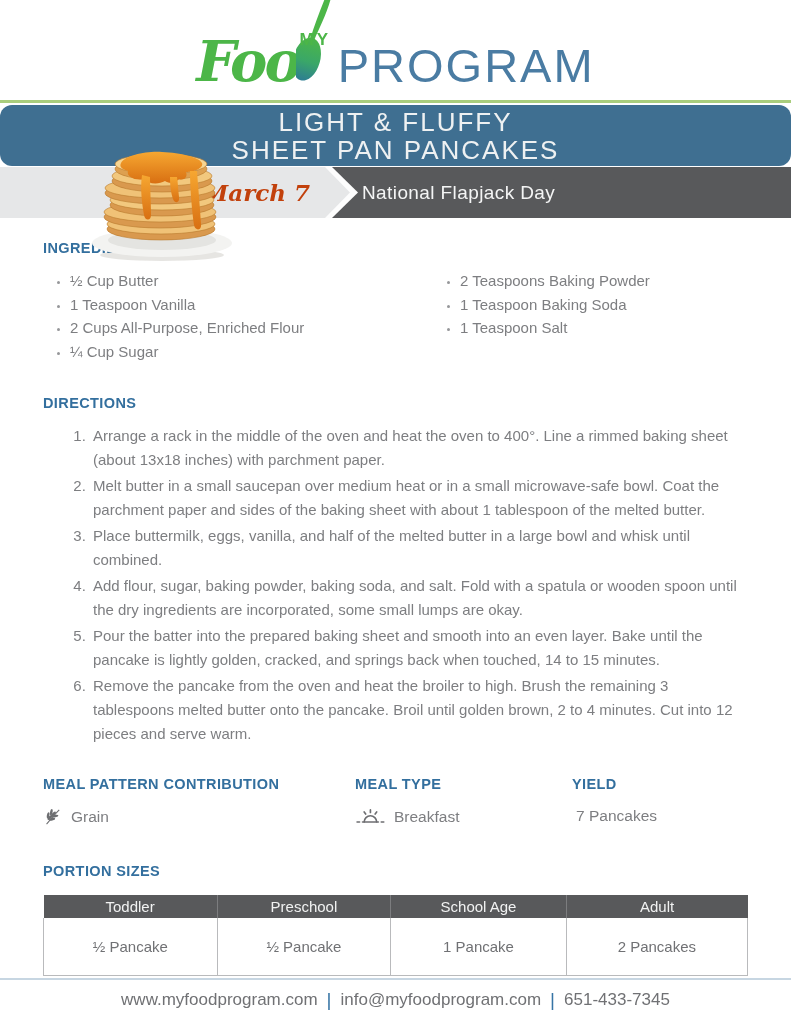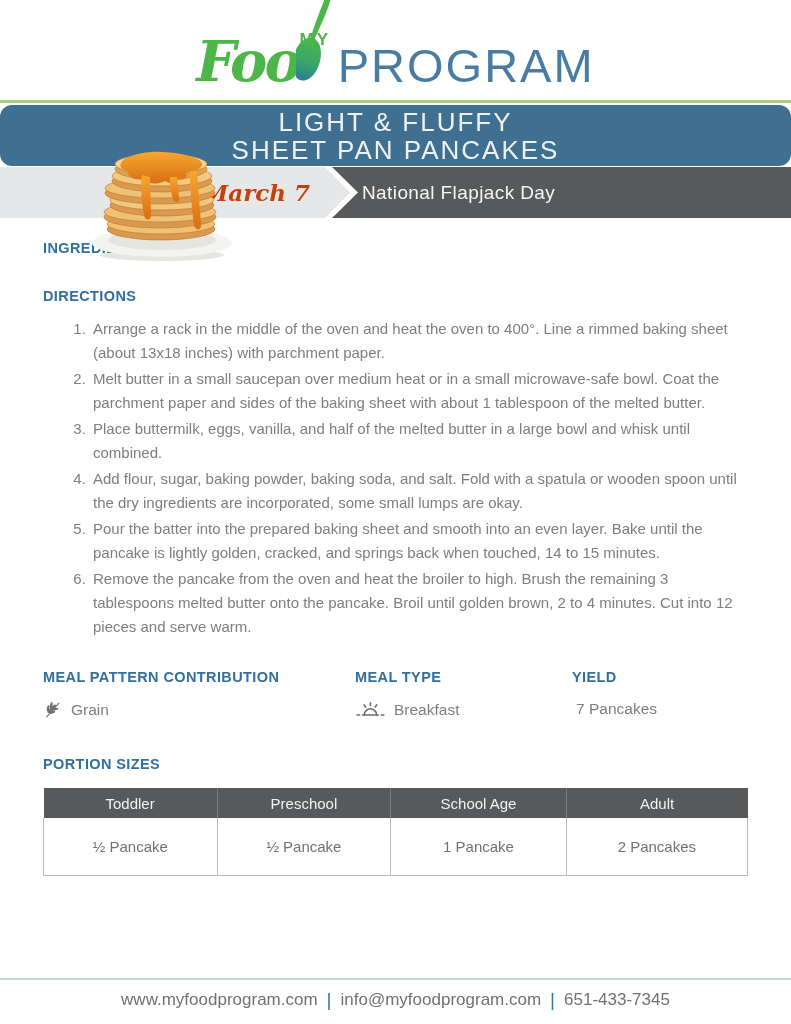--- a/index.html
+++ b/index.html
@@ -45,21 +45,21 @@
 
   .meal-row { display:flex; margin-top:30px; }
   .meal-col1 { width:312px; }
   .meal-col2 { width:217px; }
   .meal-col3 { flex:1; }
   .meal-value { margin-top:15px; display:flex; align-items:center; gap:9px; font-size:15.5px; color:#7d7e81; }
   .meal-value.noicon { padding-left:4px; }
 
   .portion-block { margin-top:36px; }
   .portion-table { margin-top:16px; width:100%; border-collapse:collapse; }
-  .portion-table th { background:#58595b; color:#f1f2f2; font-size:15px; font-weight:400; height:30px; border-left:1px solid #7c7d7f; }
+  .portion-table th { background:#58595b; color:#f1f2f2; font-size:15px; font-weight:400; height:23px; border-left:1px solid #7c7d7f; }
   .portion-table th:first-child { border-left:none; }
   .portion-table td { height:57px; text-align:center; font-size:15px; color:#707174; border:1px solid #b9babc; border-top:none; }
 
   .bottom-rule { position:absolute; left:0; right:0; top:978px; height:2px; background:#c7d6e2; }
   .footer { position:absolute; left:0; right:0; top:988px; text-align:center; font-size:17px; color:#707174; }
   .footer .sep { color:#3674a5; font-size:19px; padding:0 9px; position:relative; top:1px; }
 </style>
 </head>
 <body>
 
@@ -129,20 +129,33 @@
              C122 46 118 50 113 48 C110 52 103 53 99 50 C92 54 82 53 78 48
              C70 50 60 46 62 40 C56 38 53 36 55 32 Z" fill="url(#syrupGrad)"></path>
     <path d="M76 44 C74 58 76 72 78 84 C79 90 85 90 85 84 C85 70 84 56 84 46 Z" fill="url(#syrupGrad)"></path>
     <path d="M104 46 C104 56 105 62 107 68 C109 73 114 72 113 66 C112 58 112 52 111 46 Z" fill="url(#syrupGrad)"></path>
     <path d="M124 40 C124 58 126 80 128 94 C129 100 136 100 135 93 C134 76 132 54 131 40 Z" fill="url(#syrupGrad)"></path>
   </svg>
 
   <div class="content">
 
     <div class="section-title">INGREDIENTS</div>
+    <div class="ing-cols">
+      <ul class="ing-col left">
+        <li>½ Cup Butter</li>
+        <li>1 Teaspoon Vanilla</li>
+        <li>2 Cups All-Purpose, Enriched Flour</li>
+        <li>¼ Cup Sugar</li>
+      </ul>
+      <ul class="ing-col right">
+        <li>2 Teaspoons Baking Powder</li>
+        <li>1 Teaspoon Baking Soda</li>
+        <li>1 Teaspoon Salt</li>
+      </ul>
+    </div>
 
     <div class="dir-block">
       <div class="section-title">DIRECTIONS</div>
       <ol class="dir-list">
         <li>Arrange a rack in the middle of the oven and heat the oven to 400°. Line a rimmed baking sheet (about 13x18 inches) with parchment paper.</li>
         <li>Melt butter in a small saucepan over medium heat or in a small microwave-safe bowl. Coat the parchment paper and sides of the baking sheet with about 1 tablespoon of the melted butter.</li>
         <li>Place buttermilk, eggs, vanilla, and half of the melted butter in a large bowl and whisk until combined.</li>
         <li>Add flour, sugar, baking powder, baking soda, and salt. Fold with a spatula or wooden spoon until the dry ingredients are incorporated, some small lumps are okay.</li>
         <li>Pour the batter into the prepared baking sheet and smooth into an even layer. Bake until the pancake is lightly golden, cracked, and springs back when touched, 14 to 15 minutes.</li>
         <li>Remove the pancake from the oven and heat the broiler to high. Brush the remaining 3 tablespoons melted butter onto the pancake. Broil until golden brown, 2 to 4 minutes. Cut into 12 pieces and serve warm.</li>

